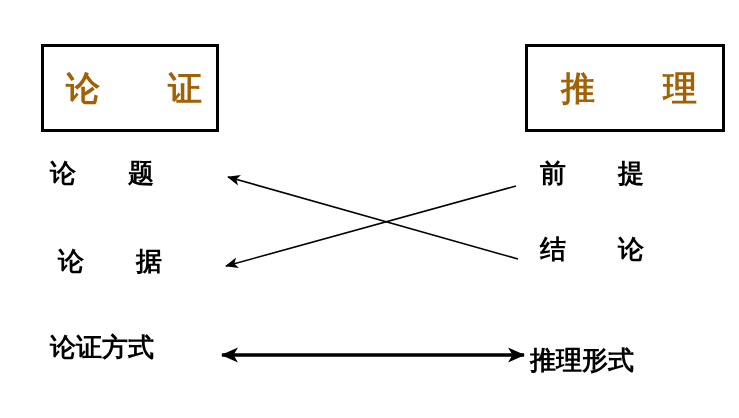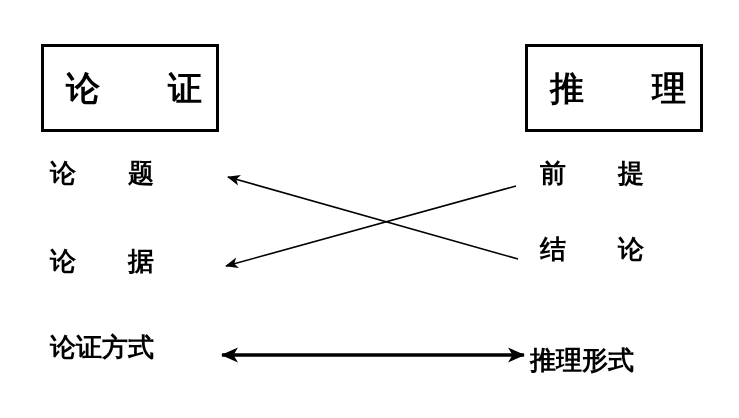--- a/index.html
+++ b/index.html
@@ -19,47 +19,47 @@
   }
   .box {
     position: absolute;
     border: 3px solid #000000;
     box-sizing: border-box;
     display: flex;
     align-items: center;
     justify-content: center;
   }
   #box-lunzheng { left: 41px;  top: 44px; width: 178px; height: 88px; }
-  #box-tuili    { left: 525px; top: 44px; width: 178px; height: 88px; }
+  #box-tuili    { left: 525px; top: 44px; width: 200px; height: 88px; }
 
   .box-label {
     font-size: 34px;
     font-weight: bold;
-    color: #000000;
+    color: #a16207;
     line-height: 1;
     letter-spacing: 0;
     white-space: pre;
     font-family: "DejaVu Serif", "Liberation Serif", serif;
     margin-left: 8px;
   }
 
   .term {
     position: absolute;
     font-size: 26px;
     font-weight: bold;
     color: #000000;
     line-height: 1;
     white-space: pre;
     font-family: "DejaVu Serif", "Liberation Serif", serif;
   }
   .term.left  { text-align: left; }
   .term.right { text-align: left; }
 
   #term-lunti      { left: 50px;  top: 160px; }
-  #term-lunju      { left: 50px;  top: 248px; text-align: center; }
+  #term-lunju      { left: 58px;  top: 248px; text-align: center; }
   #term-lunzhengfangshi { left: 50px; top: 334px; }
 
   #term-qianti     { left: 540px; top: 160px; }
   #term-jielun     { left: 540px; top: 236px; }
   #term-tuilixingshi { left: 530px; top: 347px; }
 
   #arrows {
     position: absolute;
     left: 0;
     top: 0;

